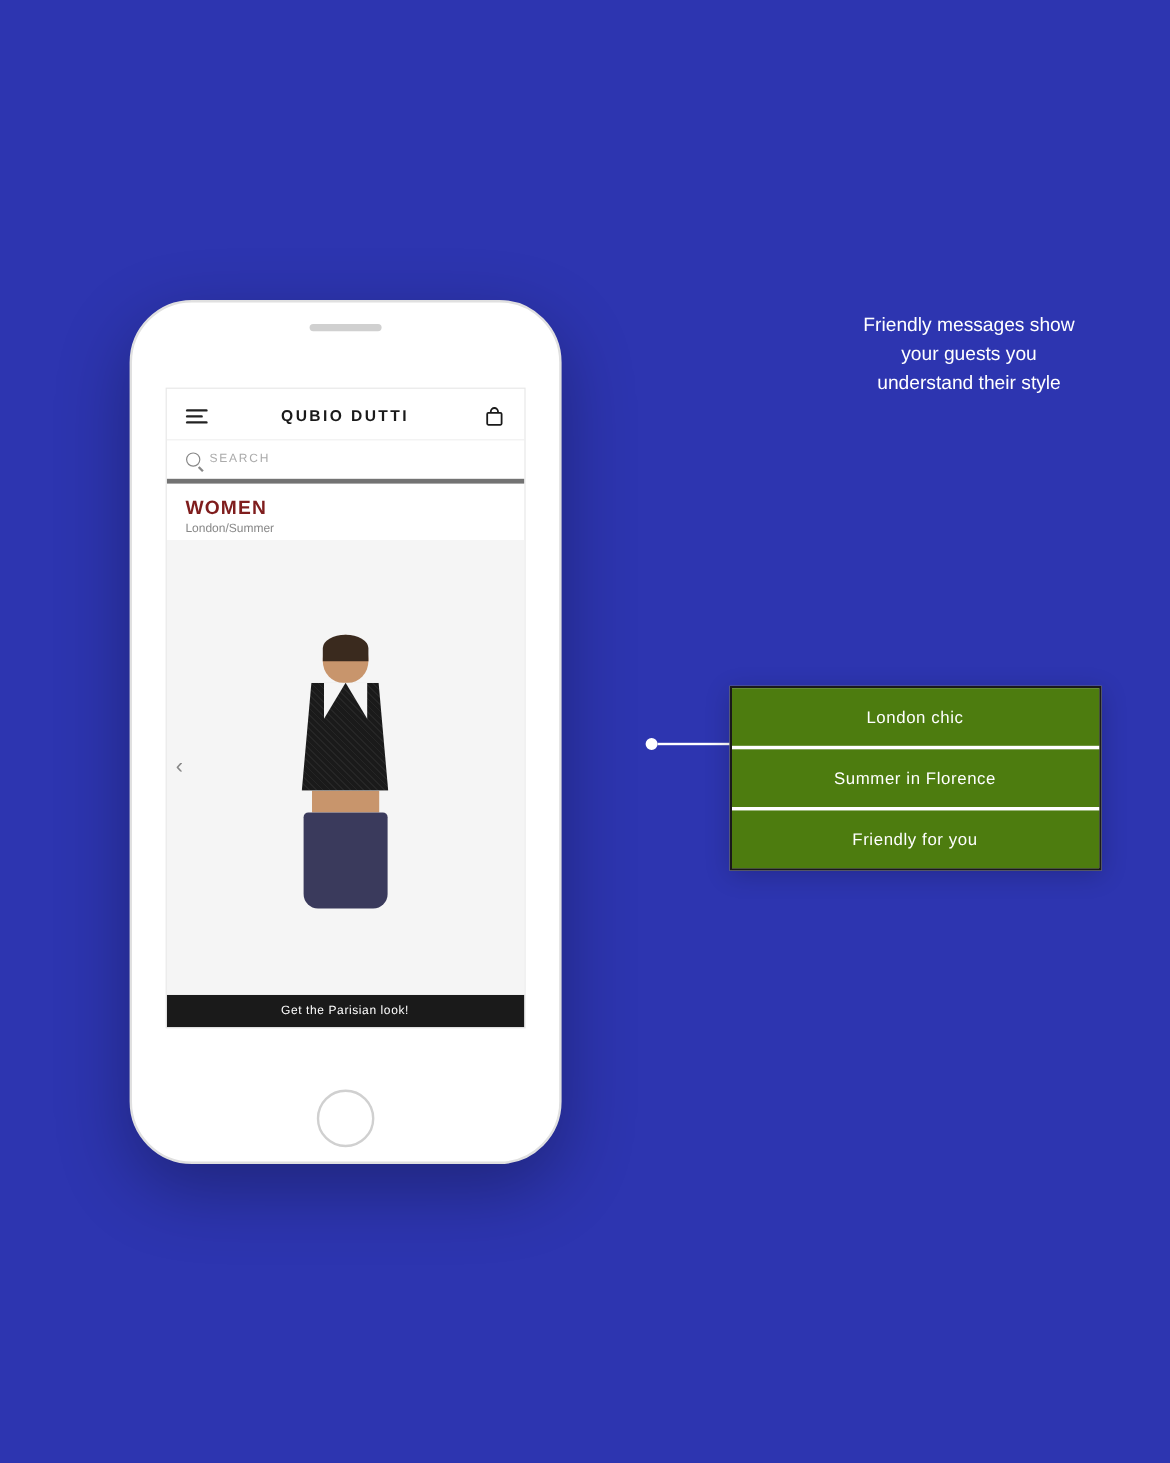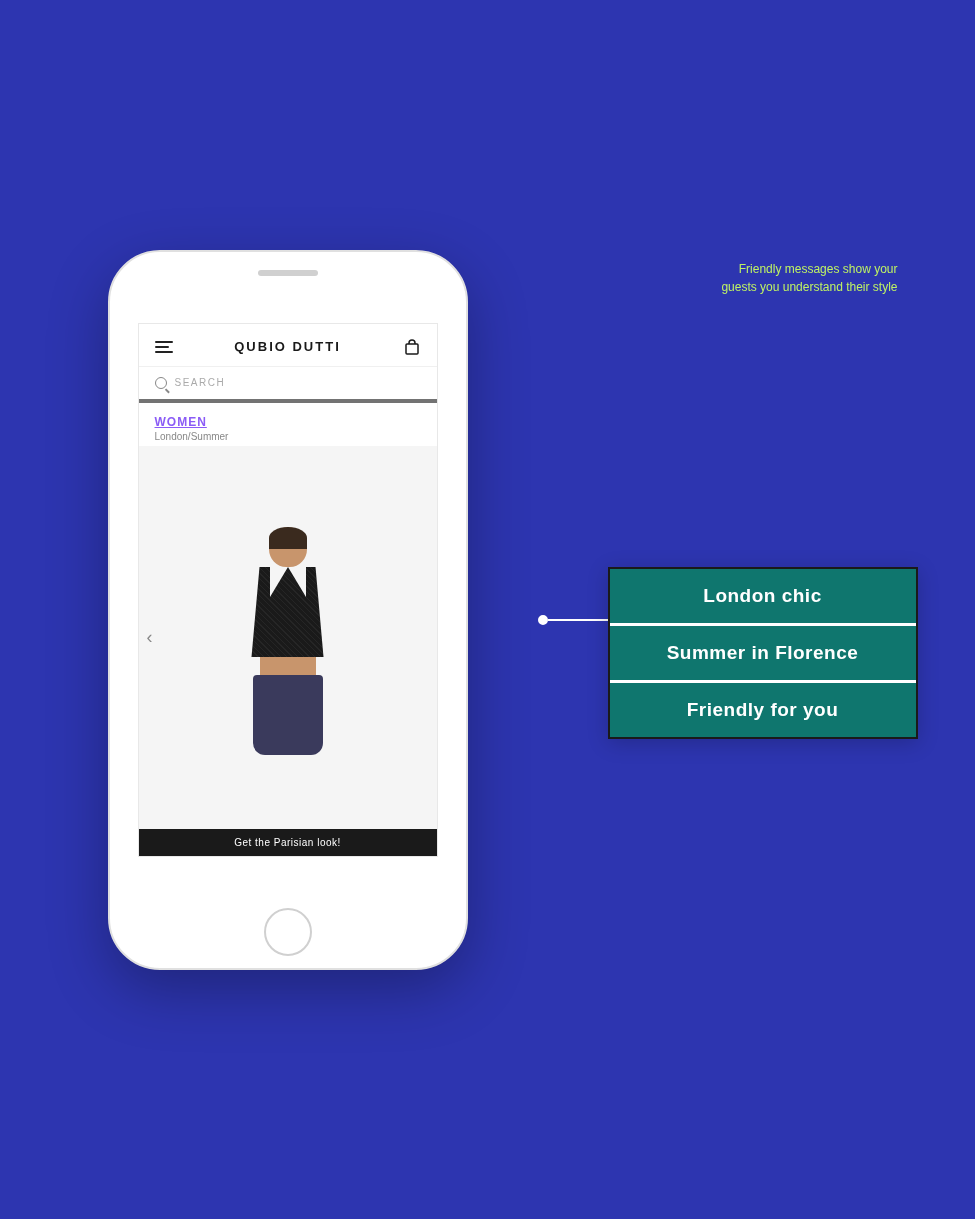--- a/index.html
+++ b/index.html
@@ -135,26 +135,25 @@
       letter-spacing: 1.5px;
       color: #aaa;
       text-transform: uppercase;
     }
 
     
     .category-header {
       padding: 12px 16px 4px;
     }
     .category-title {
-      font-size: 12px;
+      font-size: 16px;
       font-weight: 700;
       letter-spacing: 1px;
-      color: #8b5cf6;
+      color: #7f1d1d;
       text-transform: uppercase;
-      text-decoration: underline;
     }
     .category-sub {
       font-size: 10px;
       color: #888;
       margin-top: 2px;
     }
 
     
     .product-area {
       flex: 1;
@@ -313,26 +312,26 @@
       background: #ffffff;
       border: 2px solid #1a1a1a;
       display: flex;
       flex-direction: column;
       gap: 0;
       z-index: 10;
       box-shadow: 0 4px 20px rgba(0,0,0,0.2);
     }
 
     .popup-option {
-      background: #0f766e;
+      background: #4d7c0f;
       color: #ffffff;
       text-align: center;
       padding: 16px 20px;
-      font-size: 19px;
-      font-weight: 700;
+      font-size: 14px;
+      font-weight: 400;
       letter-spacing: 0.5px;
       cursor: pointer;
       border-bottom: 3px solid #ffffff;
     }
 
     .popup-option:last-child {
       border-bottom: none;
     }
 
     
@@ -358,25 +357,25 @@
       width: 60px;
       height: 2px;
       background: #fff;
     }
 
     
     .annotation {
       position: absolute;
       right: 20px;
       top: 15%;
-      color: #bef264;
-      font-size: 12px;
+      color: #ffffff;
+      font-size: 16px;
       line-height: 1.5;
       max-width: 180px;
-      text-align: right;
+      text-align: center;
     }
 
   </style>
 </head>
 <body>
 
 <div class="scene">
 
   <div class="annotation">
     <span>Friendly messages show your guests you understand their style</span>

